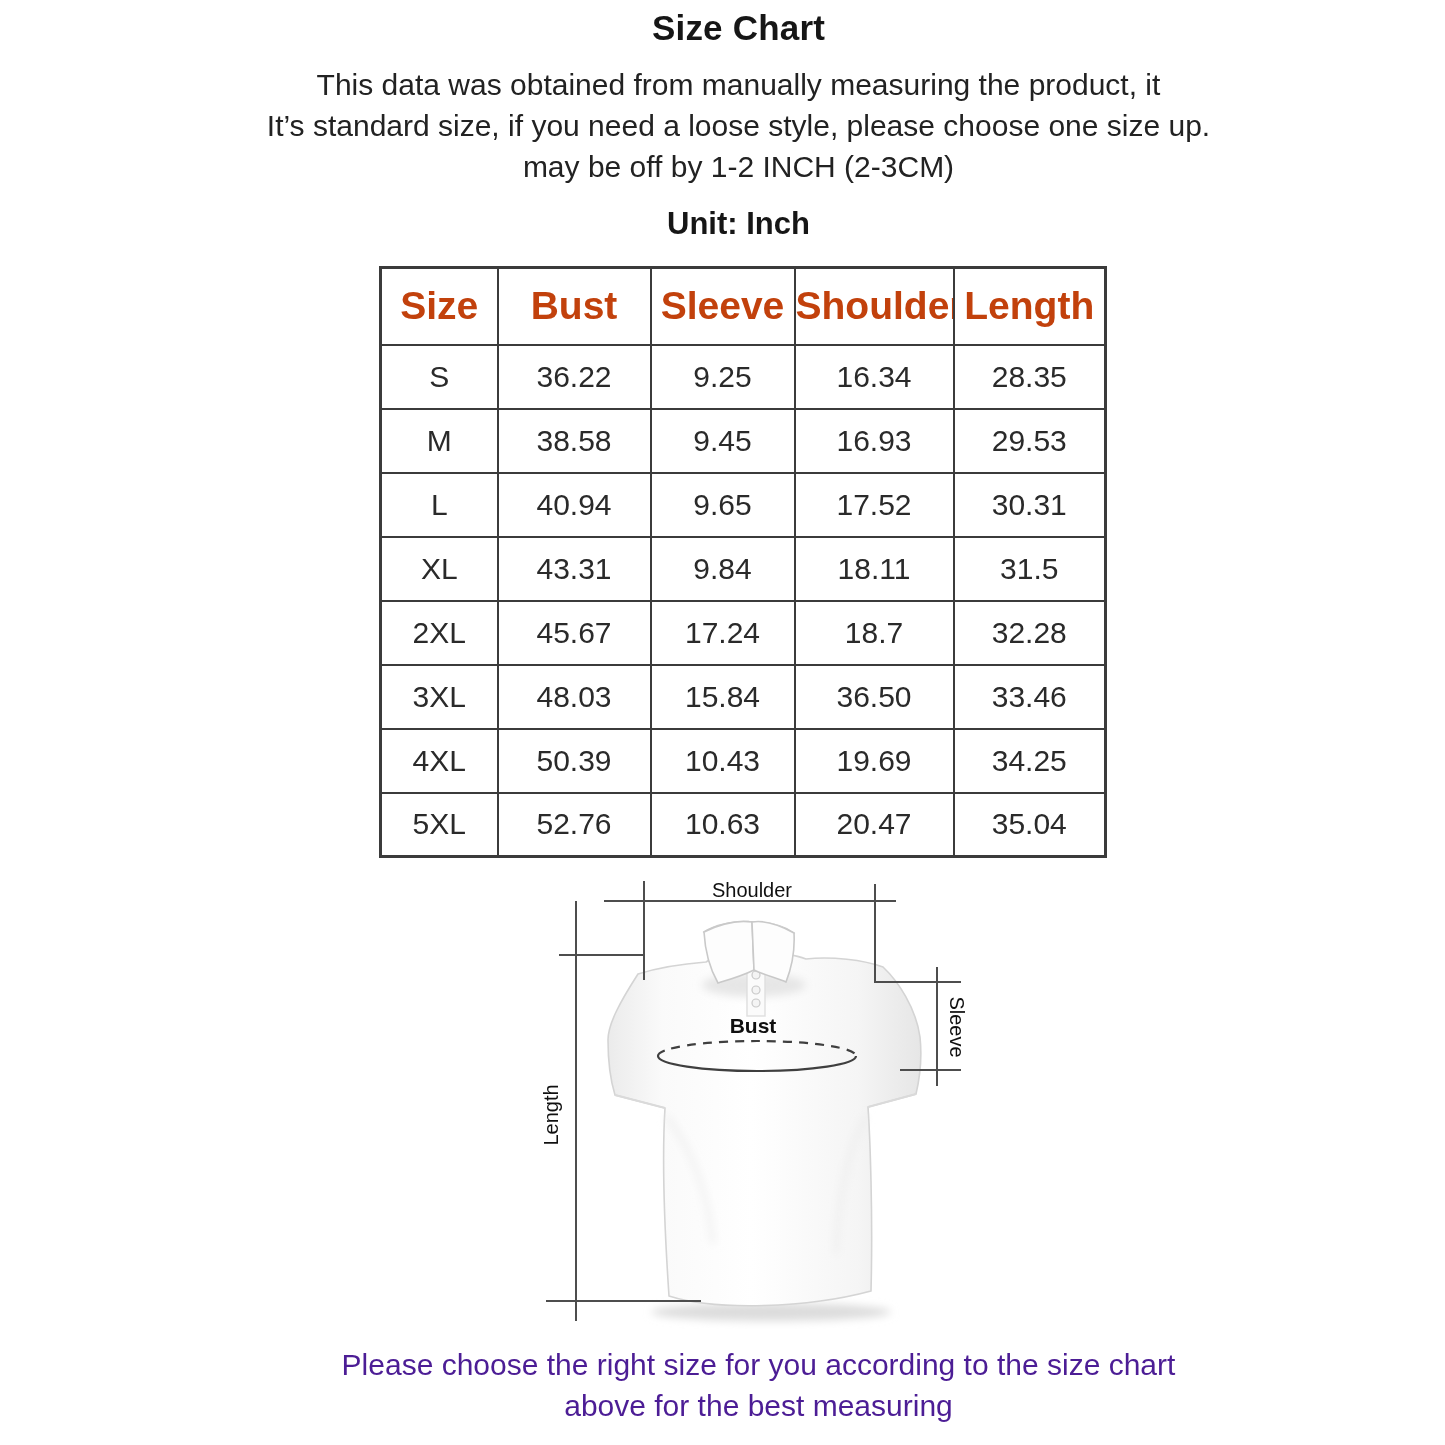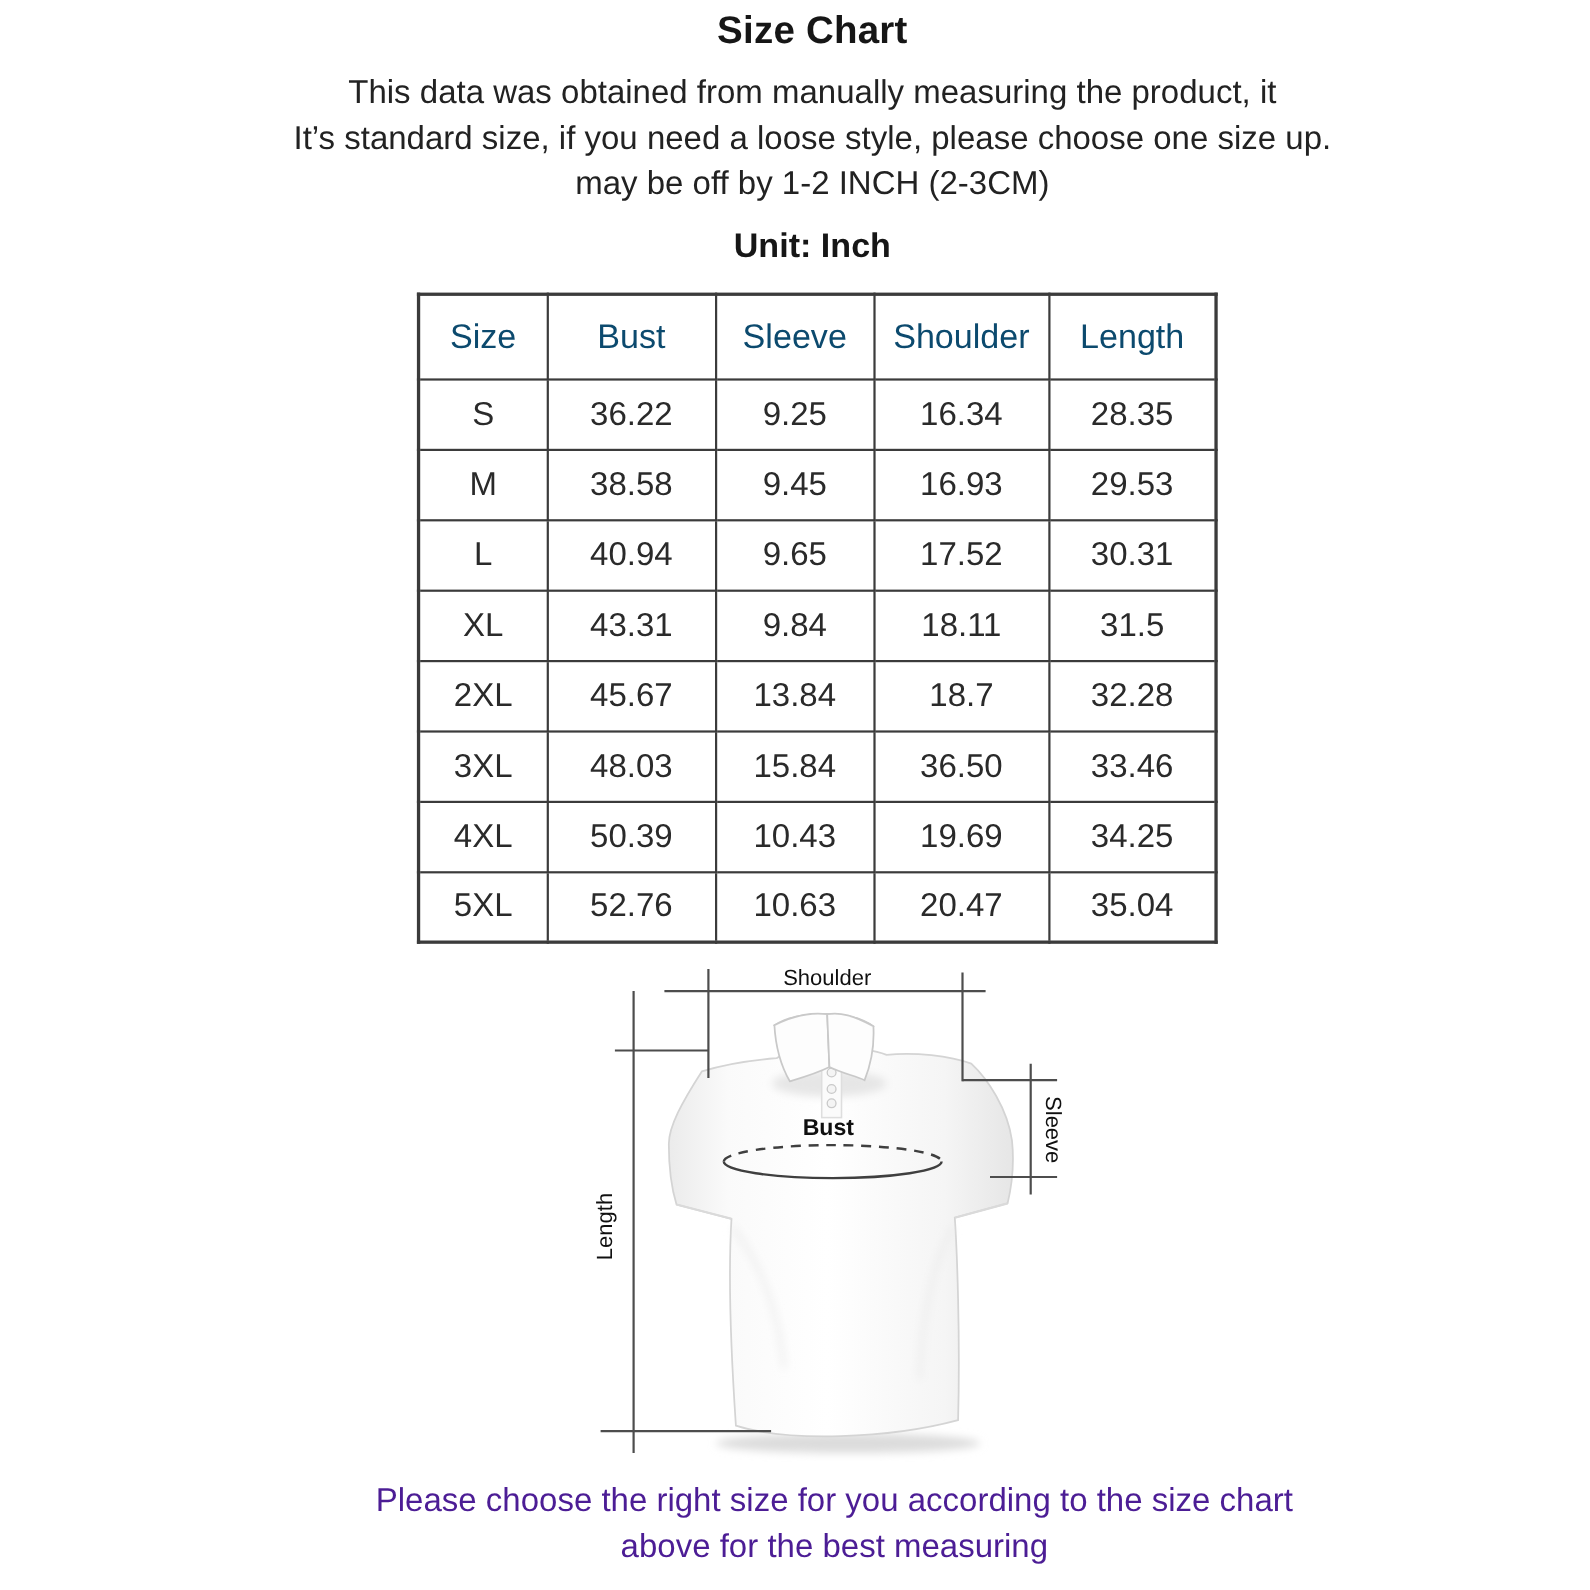--- a/index.html
+++ b/index.html
@@ -15,21 +15,21 @@
 
   .unit { position:absolute; left:0; top:206px; width:100%; text-align:center;
           font-size:31px; font-weight:700; color:#161616; }
 
   .size-table { position:absolute; left:363px; top:266px; width:725px;
                 border-collapse:collapse; table-layout:fixed;
                 border:3px solid #3b3b3b; }
   .size-table th, .size-table td {
       border:2px solid #3b3b3b; text-align:center; vertical-align:middle;
       background:#fff; overflow:hidden; }
-  .size-table th { height:77px; font-size:31px; font-weight:400; color:#0c4a6e; }
+  .size-table th { height:77px; font-size:39px; font-weight:700; color:#c2410c; }
   .size-table td { height:64px; font-size:30px; font-weight:400; color:#2a2a2a; }
 
   .diagram { position:absolute; left:500px; top:870px; width:480px; height:470px; }
   .diagram svg { position:absolute; left:0; top:0; }
   .measure-label { position:absolute; font-size:20px; color:#101010; white-space:nowrap;
                    transform:translate(-50%,-50%); }
   .measure-label.rot-cw  { transform:translate(-50%,-50%) rotate(90deg); }
   .measure-label.rot-ccw { transform:translate(-50%,-50%) rotate(-90deg); }
   .measure-label.bold { font-weight:700; font-size:21px; }
 
@@ -93,21 +93,21 @@
       <tr>
         <td>XL</td>
         <td>43.31</td>
         <td>9.84</td>
         <td>18.11</td>
         <td>31.5</td>
       </tr>
       <tr>
         <td>2XL</td>
         <td>45.67</td>
-        <td>13.84</td>
+        <td>17.24</td>
         <td>18.7</td>
         <td>32.28</td>
       </tr>
       <tr>
         <td>3XL</td>
         <td>48.03</td>
         <td>15.84</td>
         <td>36.50</td>
         <td>33.46</td>
       </tr>

